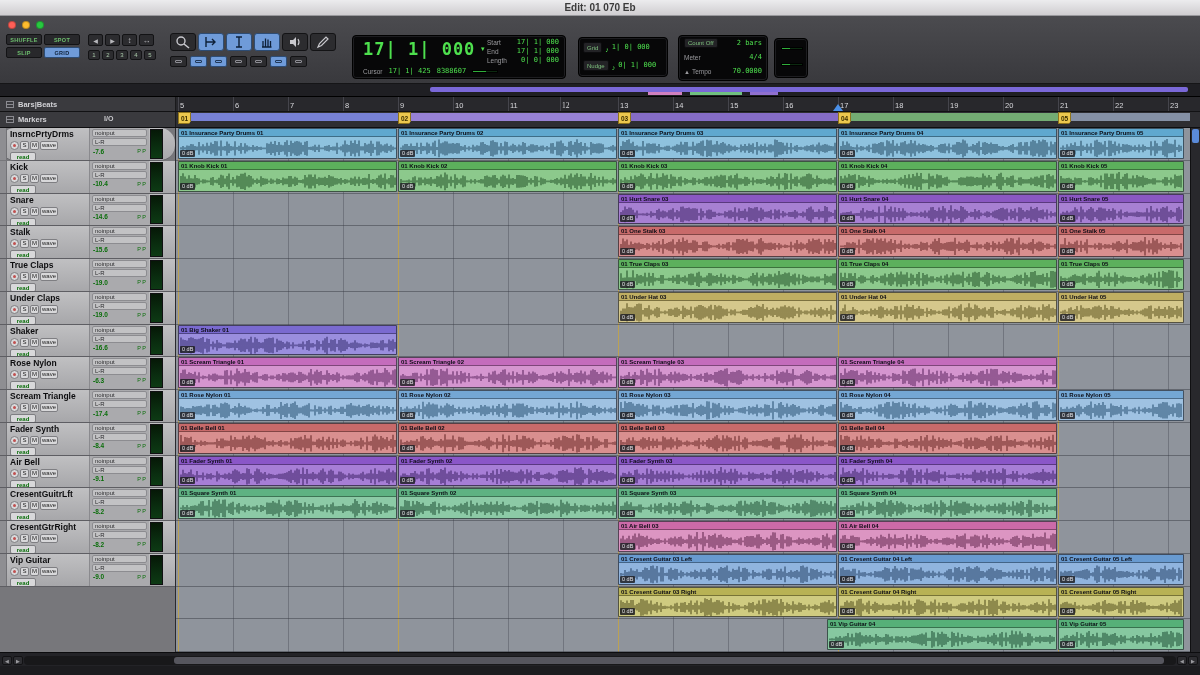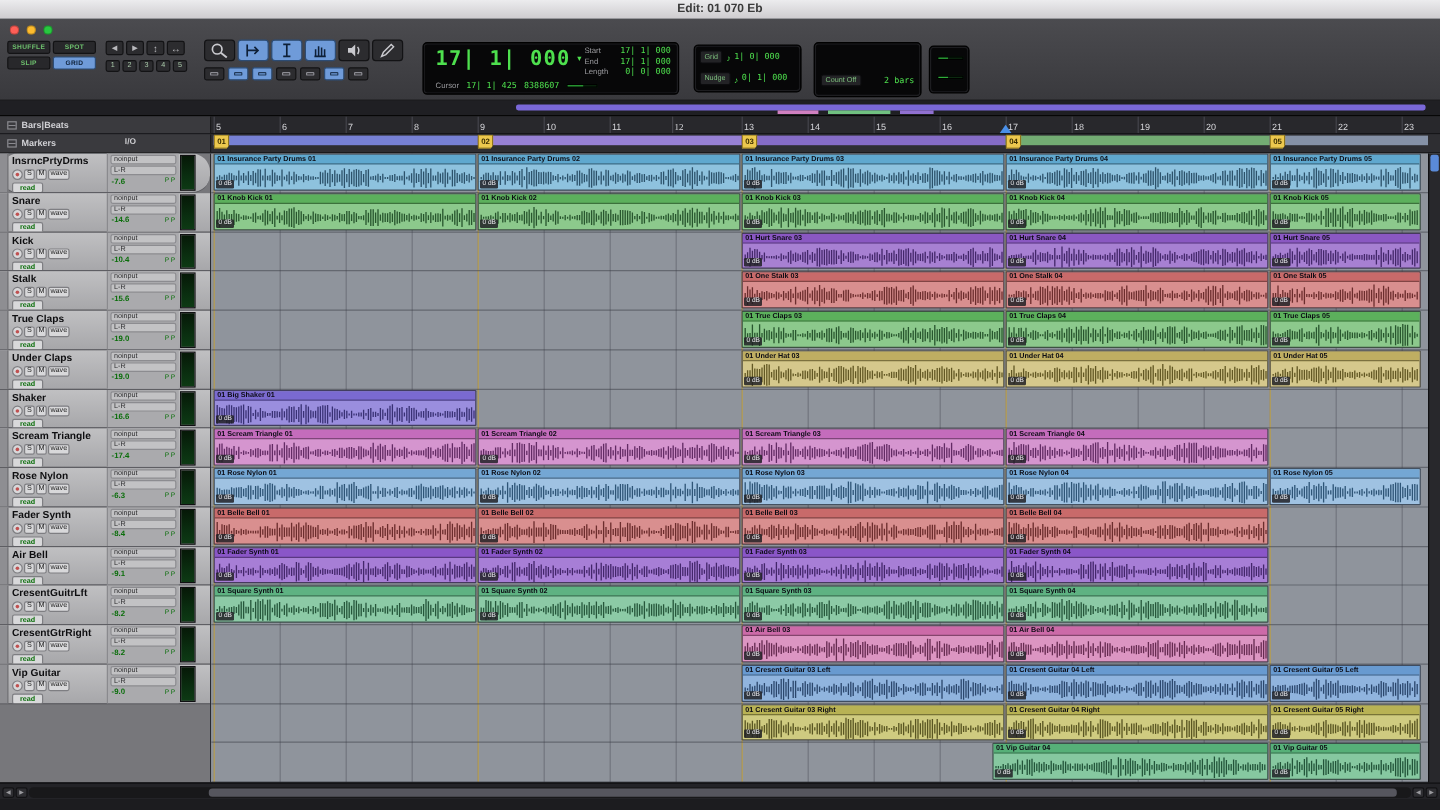--- a/index.html
+++ b/index.html
@@ -60,21 +60,21 @@
   .mini-meter:after{content:"";position:absolute;left:0;top:0;bottom:0;width:55%;background:#2fae3a;}
 
   #gridnudge-panel{left:578px;top:21px;width:90px;height:40px;}
   .gn-row{position:relative;height:18px;display:flex;align-items:center;gap:3px;padding:0 4px;}
   .gn-btn{background:#232326;border:1px solid #0c0c0e;border-radius:2px;color:#7ec07e;
     font-size:6px;height:11px;line-height:10px;padding:0 3px;}
   .gn-note:before{content:"♪";color:#4ee04e;font-size:7px;}
   .gn-val{font-size:7px;}
 
   #tempo-panel{left:678px;top:19px;width:90px;height:46px;}
-  .tp-row{display:flex;justify-content:space-between;padding:1px 5px;height:14px;align-items:center;margin-top:24px;}
+  .tp-row{display:flex;justify-content:space-between;padding:1px 5px;height:14px;align-items:center;}
   .tp-btn{background:#232326;border:1px solid #0c0c0e;border-radius:2px;color:#7ec07e;font-size:6px;height:10px;line-height:9px;padding:0 3px;}
   .tp-val{font-size:7px;}
   .metro:before{content:"▲";font-size:6px;color:#9a9a9e;margin-right:2px;}
 
   #led-panel{left:774px;top:22px;width:34px;height:40px;}
   .led{position:absolute;left:6px;width:22px;height:3px;background:#0c2a10;border:1px solid #000;}
   .led:after{content:"";position:absolute;left:0;top:0;bottom:0;width:40%;background:#2fae3a;}
 
   
   #universe{position:absolute;left:0;top:84px;width:100%;height:13px;background:#1f1f23;border-bottom:1px solid #000;}
@@ -399,20 +399,42 @@
             <div class="io-vol-row">
               <div class="io-vol">-7.6</div>
               <div class="io-pan">P P</div>
             </div>
           </div>
           <div class="trk-meter"></div>
         </div>
         <div class="trk" style="height: 32.75px;">
           <div class="trk-tab"></div>
           <div class="trk-main">
+            <div class="trk-name">Kick</div>
+            <div class="trk-btns">
+              <div class="rec-dot"></div>
+              <div class="tbtn">S</div>
+              <div class="tbtn">M</div>
+              <div class="tbtn">wave</div>
+            </div>
+            <div class="trk-read">read</div>
+          </div>
+          <div class="trk-io">
+            <div class="io-line">noinput</div>
+            <div class="io-line">L-R</div>
+            <div class="io-vol-row">
+              <div class="io-vol">-10.4</div>
+              <div class="io-pan">P P</div>
+            </div>
+          </div>
+          <div class="trk-meter"></div>
+        </div>
+        <div class="trk" style="height: 32.75px;">
+          <div class="trk-tab"></div>
+          <div class="trk-main">
             <div class="trk-name">Snare</div>
             <div class="trk-btns">
               <div class="rec-dot"></div>
               <div class="tbtn">S</div>
               <div class="tbtn">M</div>
               <div class="tbtn">wave</div>
             </div>
             <div class="trk-read">read</div>
           </div>
           <div class="trk-io">
@@ -421,42 +443,20 @@
             <div class="io-vol-row">
               <div class="io-vol">-14.6</div>
               <div class="io-pan">P P</div>
             </div>
           </div>
           <div class="trk-meter"></div>
         </div>
         <div class="trk" style="height: 32.75px;">
           <div class="trk-tab"></div>
           <div class="trk-main">
-            <div class="trk-name">Kick</div>
-            <div class="trk-btns">
-              <div class="rec-dot"></div>
-              <div class="tbtn">S</div>
-              <div class="tbtn">M</div>
-              <div class="tbtn">wave</div>
-            </div>
-            <div class="trk-read">read</div>
-          </div>
-          <div class="trk-io">
-            <div class="io-line">noinput</div>
-            <div class="io-line">L-R</div>
-            <div class="io-vol-row">
-              <div class="io-vol">-10.4</div>
-              <div class="io-pan">P P</div>
-            </div>
-          </div>
-          <div class="trk-meter"></div>
-        </div>
-        <div class="trk" style="height: 32.75px;">
-          <div class="trk-tab"></div>
-          <div class="trk-main">
             <div class="trk-name">Stalk</div>
             <div class="trk-btns">
               <div class="rec-dot"></div>
               <div class="tbtn">S</div>
               <div class="tbtn">M</div>
               <div class="tbtn">wave</div>
             </div>
             <div class="trk-read">read</div>
           </div>
           <div class="trk-io">
@@ -531,56 +531,56 @@
             <div class="io-vol-row">
               <div class="io-vol">-16.6</div>
               <div class="io-pan">P P</div>
             </div>
           </div>
           <div class="trk-meter"></div>
         </div>
         <div class="trk" style="height: 32.75px;">
           <div class="trk-tab"></div>
           <div class="trk-main">
+            <div class="trk-name">Rose Nylon</div>
+            <div class="trk-btns">
+              <div class="rec-dot"></div>
+              <div class="tbtn">S</div>
+              <div class="tbtn">M</div>
+              <div class="tbtn">wave</div>
+            </div>
+            <div class="trk-read">read</div>
+          </div>
+          <div class="trk-io">
+            <div class="io-line">noinput</div>
+            <div class="io-line">L-R</div>
+            <div class="io-vol-row">
+              <div class="io-vol">-6.3</div>
+              <div class="io-pan">P P</div>
+            </div>
+          </div>
+          <div class="trk-meter"></div>
+        </div>
+        <div class="trk" style="height: 32.75px;">
+          <div class="trk-tab"></div>
+          <div class="trk-main">
             <div class="trk-name">Scream Triangle</div>
             <div class="trk-btns">
               <div class="rec-dot"></div>
               <div class="tbtn">S</div>
               <div class="tbtn">M</div>
               <div class="tbtn">wave</div>
             </div>
             <div class="trk-read">read</div>
           </div>
           <div class="trk-io">
             <div class="io-line">noinput</div>
             <div class="io-line">L-R</div>
             <div class="io-vol-row">
               <div class="io-vol">-17.4</div>
-              <div class="io-pan">P P</div>
-            </div>
-          </div>
-          <div class="trk-meter"></div>
-        </div>
-        <div class="trk" style="height: 32.75px;">
-          <div class="trk-tab"></div>
-          <div class="trk-main">
-            <div class="trk-name">Rose Nylon</div>
-            <div class="trk-btns">
-              <div class="rec-dot"></div>
-              <div class="tbtn">S</div>
-              <div class="tbtn">M</div>
-              <div class="tbtn">wave</div>
-            </div>
-            <div class="trk-read">read</div>
-          </div>
-          <div class="trk-io">
-            <div class="io-line">noinput</div>
-            <div class="io-line">L-R</div>
-            <div class="io-vol-row">
-              <div class="io-vol">-6.3</div>
               <div class="io-pan">P P</div>
             </div>
           </div>
           <div class="trk-meter"></div>
         </div>
         <div class="trk" style="height: 32.75px;">
           <div class="trk-tab"></div>
           <div class="trk-main">
             <div class="trk-name">Fader Synth</div>
             <div class="trk-btns">

